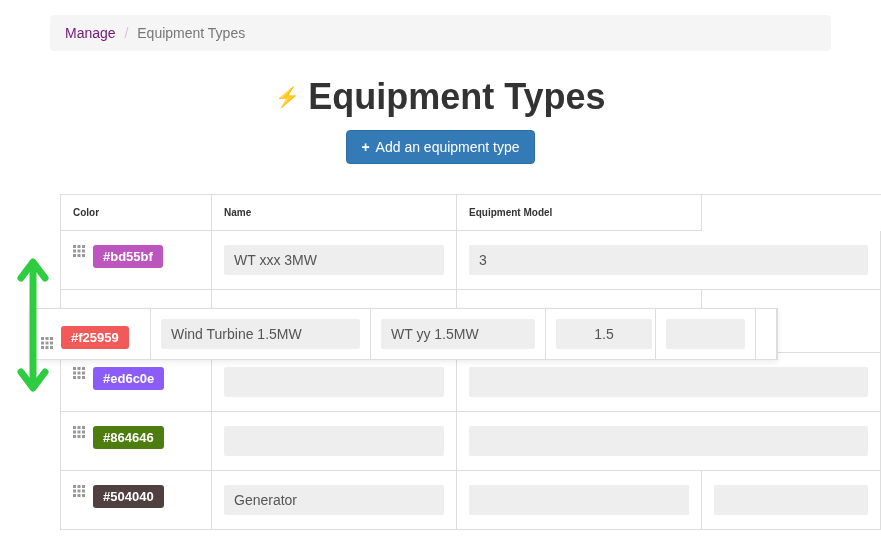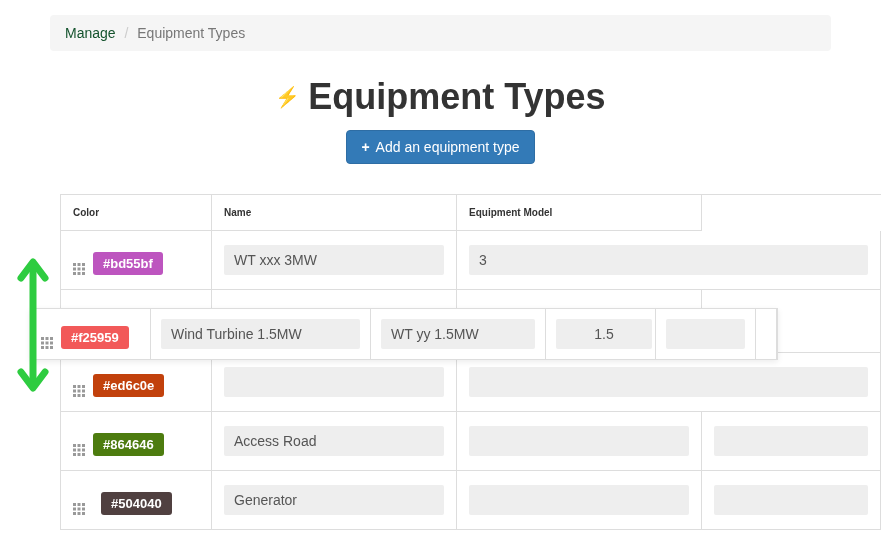--- a/index.html
+++ b/index.html
@@ -1,35 +1,35 @@
 <!DOCTYPE html>
 <html><head>
 <meta charset="utf-8">
 <style>
 * { box-sizing: border-box; margin: 0; padding: 0; }
 body { font-family: -apple-system, "Helvetica Neue", Arial, sans-serif; font-size: 14px; color: #333; background: #fff; }
 .container { width: 881px; height: 542px; position: relative; overflow: hidden; }
 .breadcrumb { background: #f5f5f5; padding: 10px 15px; margin: 15px 50px 0 50px; border-radius: 4px; font-size: 14px; }
-.breadcrumb a { color: #14532d; text-decoration: none; }
+.breadcrumb a { color: #701a75; text-decoration: none; }
 .breadcrumb .sep { color: #ccc; padding: 0 5px; }
 .breadcrumb .current { color: #777; }
 .header-area { text-align: center; margin-top: 25px; }
 .page-title { font-size: 36px; font-weight: 600; color: #333; display: inline-flex; align-items: center; gap: 8px; }
 .lightning { font-size: 20px; }
 .add-btn { display: inline-flex; align-items: center; gap: 6px; background: #337ab7; color: #fff; border: 1px solid #2e6da4; padding: 8px 14px; border-radius: 4px; font-size: 14px; margin-top: 12px; cursor: pointer; }
 .plus { font-weight: bold; }
 .table-wrap { margin: 30px 0 0 60px; border-top: 1px solid #ddd; border-left: 1px solid #ddd; }
 .thead-row { display: flex; font-weight: 600; font-size: 10px; }
 .th { padding: 12px 12px; border-right: 1px solid #ddd; border-bottom: 1px solid #ddd; background: #fff; }
 .col-color { width: 151px; }
 .col-name { width: 245px; }
 .col-model { width: 245px; }
 .col-power { flex: 1; }
 .trow { display: flex; border-bottom: 1px solid #ddd; align-items: stretch; }
-.td { padding: 14px 12px; border-right: 1px solid #ddd; display: flex; align-items: flex-end; }
+.td { padding: 14px 12px; border-right: 1px solid #ddd; display: flex; align-items: flex-start; }
 .grip { color: #999; margin-right: 8px; display: inline-flex; cursor: move; }
 .color-chip { color: #fff; padding: 4px 10px; border-radius: 3px; font-weight: 600; font-size: 13px; min-width: 66px; text-align: center; }
 .field { background: #eee; border: none; padding: 7px 10px; border-radius: 2px; width: 100%; font-size: 14px; color: #555; }
 .field-small { width: 96px; text-align: center; }
 .drag-row { position: absolute; left: 30px; top: 308px; display: flex; background: #fff; border: 1px solid #ddd; box-shadow: 0 2px 6px rgba(0,0,0,0.08); }
 .drag-row .dtd { padding: 10px 10px; border-right: 1px solid #ddd; display: flex; align-items: flex-end; }
 .arrow { position: absolute; left: 15px; top: 250px; }
 .arrow svg { display: block; }
 </style>
 </head>
@@ -106,21 +106,21 @@
                 <rect x="9" y="0" width="3" height="3"></rect>
                 <rect x="0" y="4.5" width="3" height="3"></rect>
                 <rect x="4.5" y="4.5" width="3" height="3"></rect>
                 <rect x="9" y="4.5" width="3" height="3"></rect>
                 <rect x="0" y="9" width="3" height="3"></rect>
                 <rect x="4.5" y="9" width="3" height="3"></rect>
                 <rect x="9" y="9" width="3" height="3"></rect>
               </g>
             </svg>
           </span>
-      <span class="color-chip" style="background: #c2410c; margin-top: 6px;">#ed6c0e</span>
+      <span class="color-chip" style="background: #8b5cf6;">#ed6c0e</span>
     </div>
     <div class="td col-model">
           <input class="field" value="" style="">
         </div>
     <div class="td col-power">
           <input class="field" value="" style="">
         </div>
   </div>
 
   <div class="trow">
@@ -135,49 +135,46 @@
                 <rect x="4.5" y="4.5" width="3" height="3"></rect>
                 <rect x="9" y="4.5" width="3" height="3"></rect>
                 <rect x="0" y="9" width="3" height="3"></rect>
                 <rect x="4.5" y="9" width="3" height="3"></rect>
                 <rect x="9" y="9" width="3" height="3"></rect>
               </g>
             </svg>
           </span>
       <span class="color-chip" style="background: #4d7c0f;">#864646</span>
     </div>
-    <div class="td col-name">
-          <input class="field" value="Access Road" style="">
-        </div>
-    <div class="td col-model">
-          <input class="field" value="" style="">
-        </div>
-    <div class="td col-power">
-          <input class="field" value="" style="">
-        </div>
-  </div>
-
-  <div class="trow">
-    <div class="td col-color">
-      <span class="grip">
-            <svg width="12" height="12" viewBox="0 0 12 12">
-              <g fill="#999">
-                <rect x="0" y="0" width="3" height="3"></rect>
-                <rect x="4.5" y="0" width="3" height="3"></rect>
-                <rect x="9" y="0" width="3" height="3"></rect>
-                <rect x="0" y="4.5" width="3" height="3"></rect>
-                <rect x="4.5" y="4.5" width="3" height="3"></rect>
-                <rect x="9" y="4.5" width="3" height="3"></rect>
-                <rect x="0" y="9" width="3" height="3"></rect>
-                <rect x="4.5" y="9" width="3" height="3"></rect>
-                <rect x="9" y="9" width="3" height="3"></rect>
-              </g>
-            </svg>
-          </span>
-      <span class="color-chip" style="background: rgb(80, 64, 64); margin-left: 8px;">#504040</span>
+    <div class="td col-model">
+          <input class="field" value="" style="">
+        </div>
+    <div class="td col-power">
+          <input class="field" value="" style="">
+        </div>
+  </div>
+
+  <div class="trow">
+    <div class="td col-color">
+      <span class="grip">
+            <svg width="12" height="12" viewBox="0 0 12 12">
+              <g fill="#999">
+                <rect x="0" y="0" width="3" height="3"></rect>
+                <rect x="4.5" y="0" width="3" height="3"></rect>
+                <rect x="9" y="0" width="3" height="3"></rect>
+                <rect x="0" y="4.5" width="3" height="3"></rect>
+                <rect x="4.5" y="4.5" width="3" height="3"></rect>
+                <rect x="9" y="4.5" width="3" height="3"></rect>
+                <rect x="0" y="9" width="3" height="3"></rect>
+                <rect x="4.5" y="9" width="3" height="3"></rect>
+                <rect x="9" y="9" width="3" height="3"></rect>
+              </g>
+            </svg>
+          </span>
+      <span class="color-chip" style="background: rgb(80, 64, 64);">#504040</span>
     </div>
     <div class="td col-name">
           <input class="field" value="Generator" style="">
         </div>
     <div class="td col-model">
           <input class="field" value="" style="">
         </div>
     <div class="td col-power">
           <input class="field" value="" style="">
         </div>

